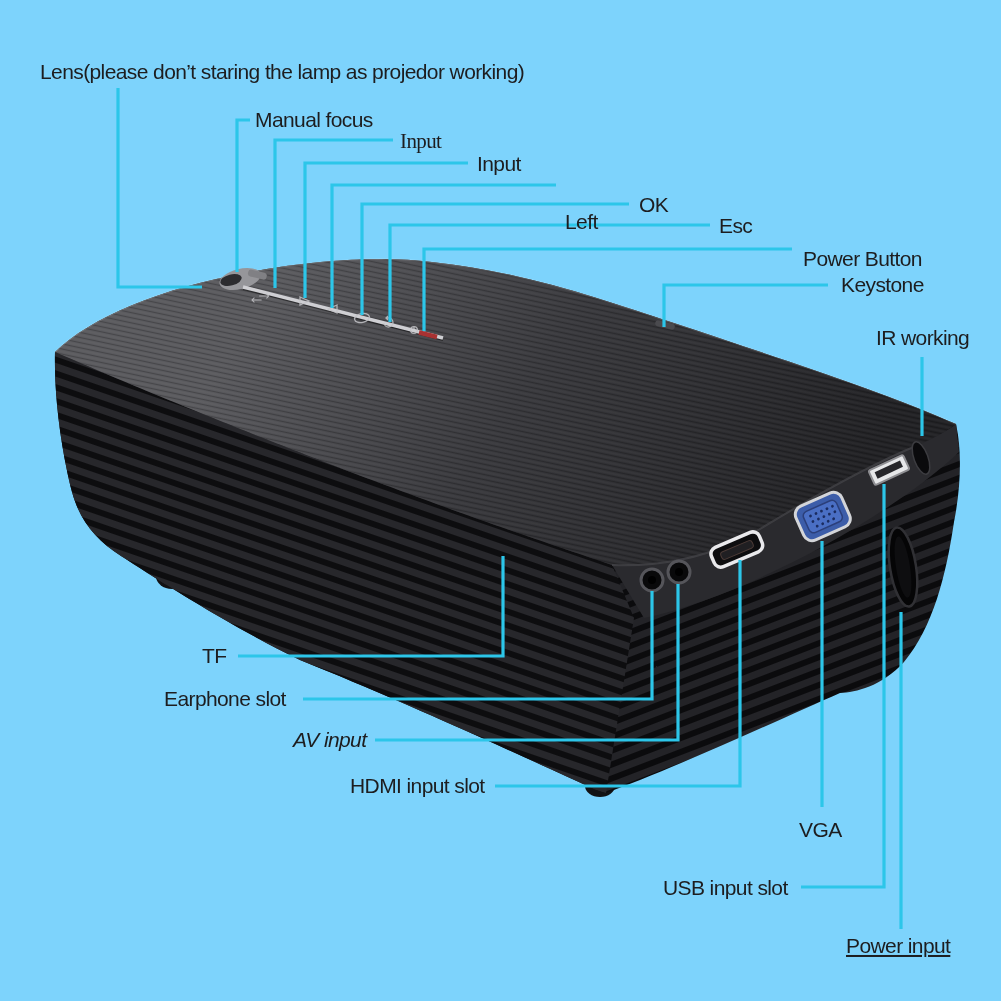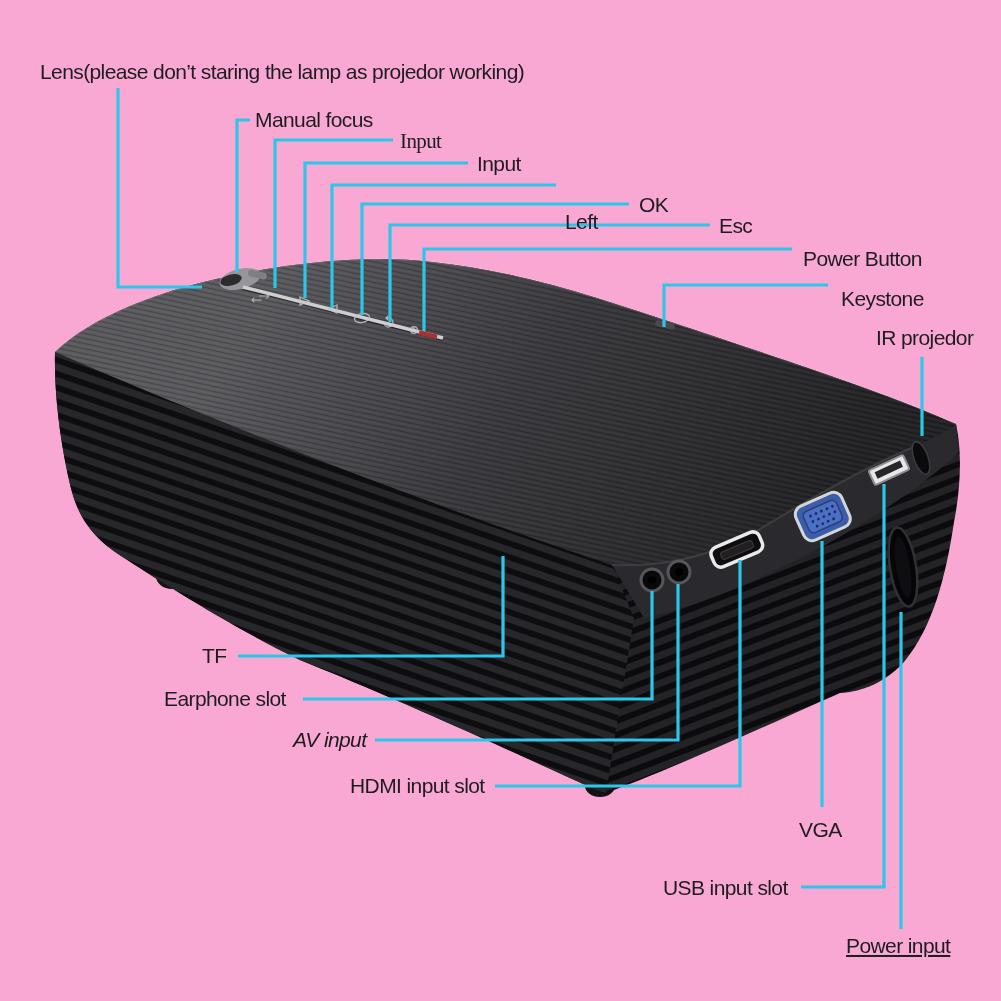--- a/index.html
+++ b/index.html
@@ -1,16 +1,16 @@
 <!DOCTYPE html>
 <html style="--line-color: #2cc6e9;"><head>
 <meta charset="utf-8">
 <style>
   html,body{margin:0;padding:0;background:#fff;}
-  .stage{position:relative;width:1001px;height:1001px;background:#f9a8d4;overflow:hidden;
+  .stage{position:relative;width:1001px;height:1001px;background:#7dd3fc;overflow:hidden;
          font-family:"Liberation Sans",sans-serif;}
   .stage svg{position:absolute;left:0;top:0;}
   #labels-layer{position:absolute;left:0;top:0;width:100%;height:100%;pointer-events:none;}
   .label{position:absolute;transform:translateY(-50%);white-space:nowrap;
          font:21px/1.05 "Liberation Sans",sans-serif;letter-spacing:-0.6px;color:#1d1d1f;}
   #callouts-layer polyline{fill:none;stroke:var(--line-color,#2cc6e9);stroke-width:3.2px;}
 </style>
 </head>
 <body>
 
@@ -201,22 +201,22 @@
 
   <div id="labels-layer">
       <div class="label" style="left: 40px; top: 72px; color: rgb(29, 29, 31);">Lens(please don’t staring the lamp as projedor working)</div>
       <div class="label" style="left: 255px; top: 120px; color: rgb(29, 29, 31);">Manual focus</div>
       <div class="label" style="left: 400px; top: 141px; color: rgb(29, 29, 31); font-family: Liberation Serif, serif;">Input</div>
       <div class="label" style="left: 477px; top: 164px; color: rgb(29, 29, 31);">Input</div>
       <div class="label" style="left: 565px; top: 186px; color: rgb(29, 29, 31); margin-top: 36px;">Left</div>
       <div class="label" style="left: 639px; top: 205px; color: rgb(29, 29, 31);">OK</div>
       <div class="label" style="left: 719px; top: 226px; color: rgb(29, 29, 31);">Esc</div>
       <div class="label" style="left: 803px; top: 259px; color: rgb(29, 29, 31);">Power Button</div>
-      <div class="label" style="left: 841px; top: 299px; color: rgb(29, 29, 31);">Keystone</div>
-      <div class="label" style="left: 876px; top: 338px; color: rgb(29, 29, 31);">IR projedor</div>
+      <div class="label" style="left: 841px; top: 285px; color: rgb(29, 29, 31);">Keystone</div>
+      <div class="label" style="left: 876px; top: 338px; color: rgb(29, 29, 31);">IR working</div>
       <div class="label" style="left: 202px; top: 656px; color: rgb(29, 29, 31);">TF</div>
       <div class="label" style="left: 164px; top: 699px; color: rgb(29, 29, 31);">Earphone slot</div>
       <div class="label" style="left: 293px; top: 740px; color: rgb(29, 29, 31); font-style: italic;">AV input</div>
       <div class="label" style="left: 350px; top: 786px; color: rgb(29, 29, 31);">HDMI input slot</div>
       <div class="label" style="left: 799px; top: 830px; color: rgb(29, 29, 31);">VGA</div>
       <div class="label" style="left: 663px; top: 888px; color: rgb(29, 29, 31);">USB input slot</div>
       <div class="label" style="left: 846px; top: 946px; color: rgb(29, 29, 31); text-decoration: underline;">Power input</div>
     </div>
 </div>
 

